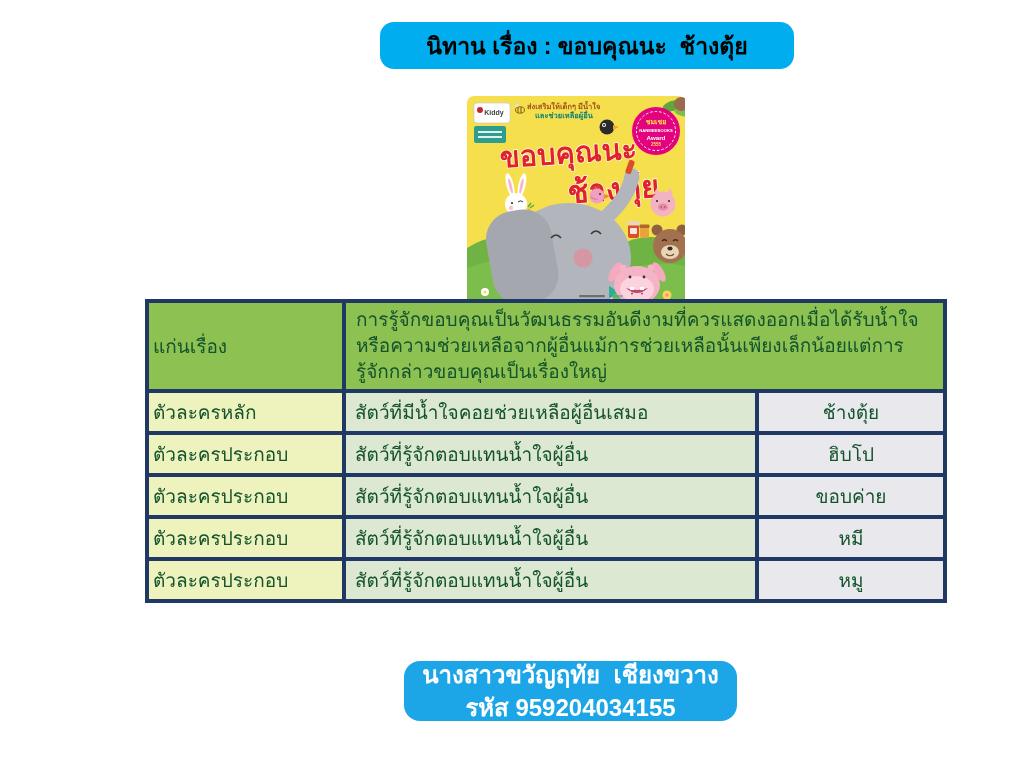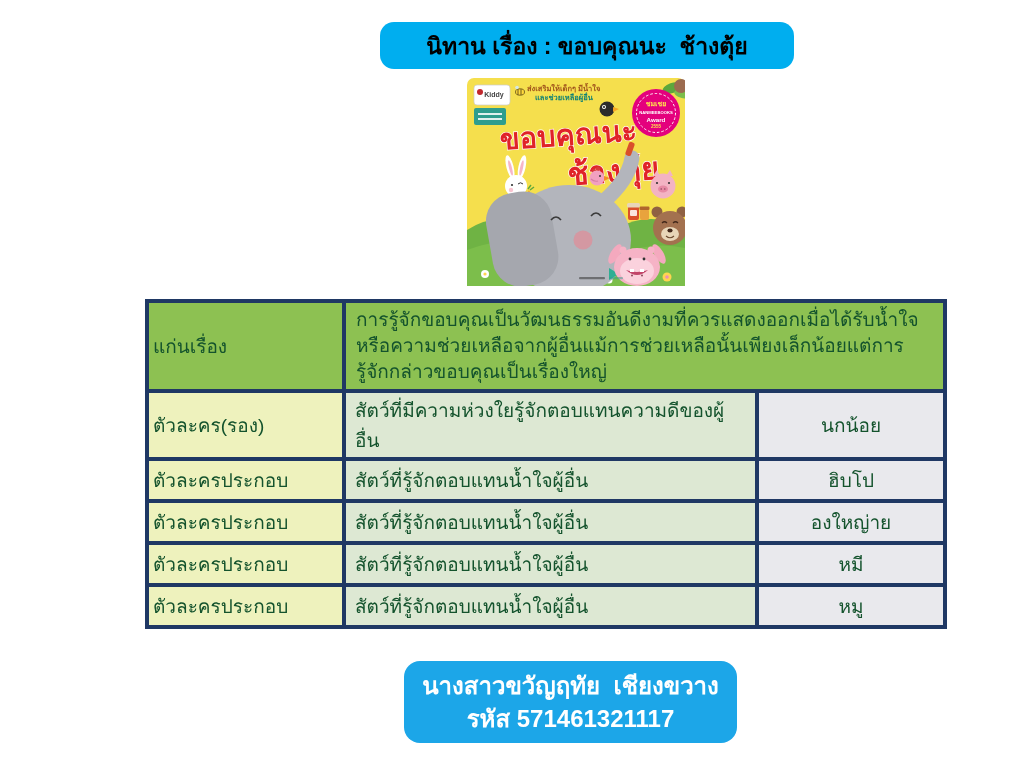--- a/index.html
+++ b/index.html
@@ -9,39 +9,39 @@
 
   .top-banner {
     position:absolute; left:348px; top:22px; width:414px; height:47px;
     background:#00aeef; border-radius:14px;
     display:flex; align-items:center; justify-content:center;
   }
   .top-banner span {
     color:#000; font-weight:bold; font-size:23px; white-space:pre;
   }
 
-  .book-cover { position:absolute; left:435px; top:78px; width:218px; height:247px; }
+  .book-cover { position:absolute; left:435px; top:96px; width:218px; height:247px; }
   .book-cover svg { display:block; }
 
   table.story-table {
     position:absolute; left:113px; top:299px; width:798px;
     border-collapse:collapse; table-layout:fixed;
   }
   table.story-table td {
     border:4px solid #1f3864; color:#14532d; font-size:19px;
     vertical-align:middle; overflow:hidden;
   }
   td.cell-label { text-align:left; background:#eef2bd; height:42px; padding:2px 4px; }
   td.cell-theme-label { background:#8dc152; height:84px; }
   td.cell-theme-desc { background:#8dc152; text-align:left; padding:4px 10px; line-height:26px; }
   td.cell-desc { background:#dde8d3; text-align:left; padding:2px 9px; }
   td.cell-char { background:#e9e9ed; text-align:center; padding:2px 4px; }
 
   .bottom-banner {
-    position:absolute; left:372px; top:661px; width:333px; height:82px;
+    position:absolute; left:372px; top:661px; width:333px; height:60px;
     background:#1ca6e8; border-radius:16px;
     display:flex; flex-direction:column; align-items:center; justify-content:center;
   }
   .bottom-banner div {
     color:#ffffff; font-weight:bold; font-size:24px; line-height:33px; white-space:pre;
   }
 </style>
 </head>
 <body>
 
@@ -194,45 +194,45 @@
       <col style="width:197px">
       <col style="width:413px">
       <col style="width:188px">
     </colgroup>
     <tbody>
       <tr>
         <td class="cell-label cell-theme-label">แก่นเรื่อง</td>
         <td class="cell-theme-desc" colspan="2">การรู้จักขอบคุณเป็นวัฒนธรรมอันดีงามที่ควรแสดงออกเมื่อได้รับน้ำใจ หรือความช่วยเหลือจากผู้อื่นแม้การช่วยเหลือนั้นเพียงเล็กน้อยแต่การรู้จักกล่าวขอบคุณเป็นเรื่องใหญ่</td>
       </tr>
       <tr>
-        <td class="cell-label">ตัวละคร(รอง)</td>
-        <td class="cell-desc">สัตว์ที่มีความห่วงใยรู้จักตอบแทนความดีของผู้อื่น</td>
-        <td class="cell-char">นกน้อย</td>
+        <td class="cell-label">ตัวละครหลัก</td>
+        <td class="cell-desc">สัตว์ที่มีน้ำใจคอยช่วยเหลือผู้อื่นเสมอ</td>
+        <td class="cell-char">ช้างตุ้ย</td>
       </tr>
       <tr>
         <td class="cell-label">ตัวละครประกอบ</td>
         <td class="cell-desc">สัตว์ที่รู้จักตอบแทนน้ำใจผู้อื่น</td>
         <td class="cell-char">ฮิบโป</td>
       </tr>
       <tr>
         <td class="cell-label">ตัวละครประกอบ</td>
         <td class="cell-desc">สัตว์ที่รู้จักตอบแทนน้ำใจผู้อื่น</td>
-        <td class="cell-char">องใหญ่าย</td>
+        <td class="cell-char">ขอบค่าย</td>
       </tr>
       <tr>
         <td class="cell-label">ตัวละครประกอบ</td>
         <td class="cell-desc">สัตว์ที่รู้จักตอบแทนน้ำใจผู้อื่น</td>
         <td class="cell-char">หมี</td>
       </tr>
       <tr>
         <td class="cell-label">ตัวละครประกอบ</td>
         <td class="cell-desc">สัตว์ที่รู้จักตอบแทนน้ำใจผู้อื่น</td>
         <td class="cell-char">หมู</td>
       </tr>
     </tbody>
   </table>
 
   <div class="bottom-banner">
     <div>นางสาวขวัญฤทัย  เชียงขวาง</div>
-    <div>รหัส 571461321117</div>
+    <div>รหัส 959204034155</div>
   </div>
 
 </div>
 
 </body></html>

